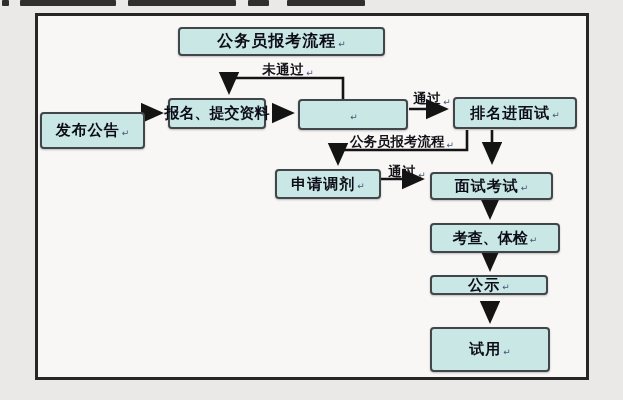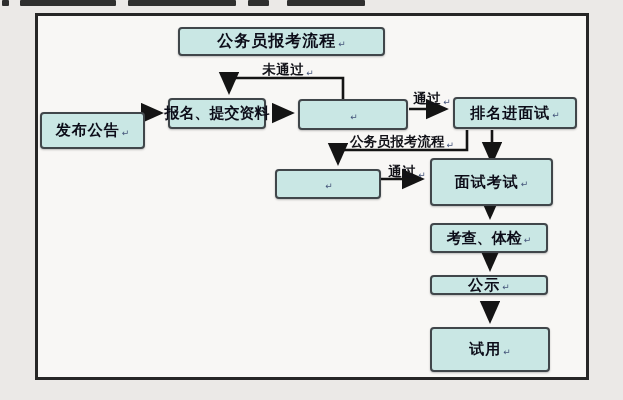--- a/index.html
+++ b/index.html
@@ -87,29 +87,30 @@
   <div class="node" style="left:298px;top:99px;width:110px;height:31px">
       <span class="ret">↵</span>
   </div>
 
   <div class="node" style="left:453px;top:97px;width:124px;height:32px">
     <span>排名进面试</span>
       <span class="ret">↵</span>
   </div>
 
   <div class="node" style="left:275px;top:169px;width:106px;height:30px">
+    <span>申请调剂</span>
       <span class="ret">↵</span>
   </div>
 
-  <div class="node" style="left:430px;top:158px;width:123px;height:48px">
+  <div class="node" style="left:430px;top:172px;width:123px;height:28px">
     <span>面试考试</span>
       <span class="ret">↵</span>
   </div>
 
-  <div class="node" style="left:430px;top:223px;width:118px;height:30px;letter-spacing:0">
+  <div class="node" style="left:430px;top:223px;width:130px;height:30px;letter-spacing:0">
     <span>考查、体检</span>
       <span class="ret">↵</span>
   </div>
 
   <div class="node" style="left:430px;top:275px;width:118px;height:20px">
     <span>公示</span>
       <span class="ret">↵</span>
   </div>
 
   <div class="node" style="left:430px;top:327px;width:120px;height:45px">

